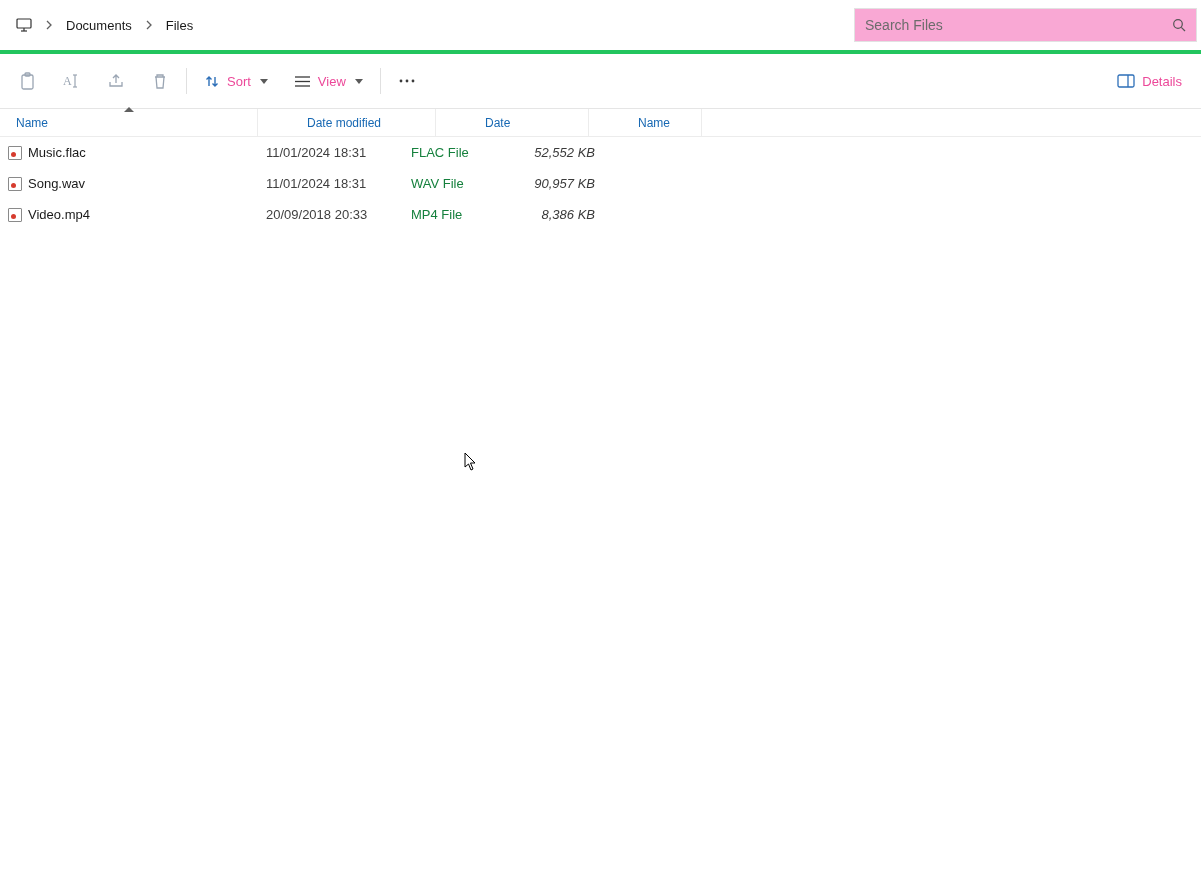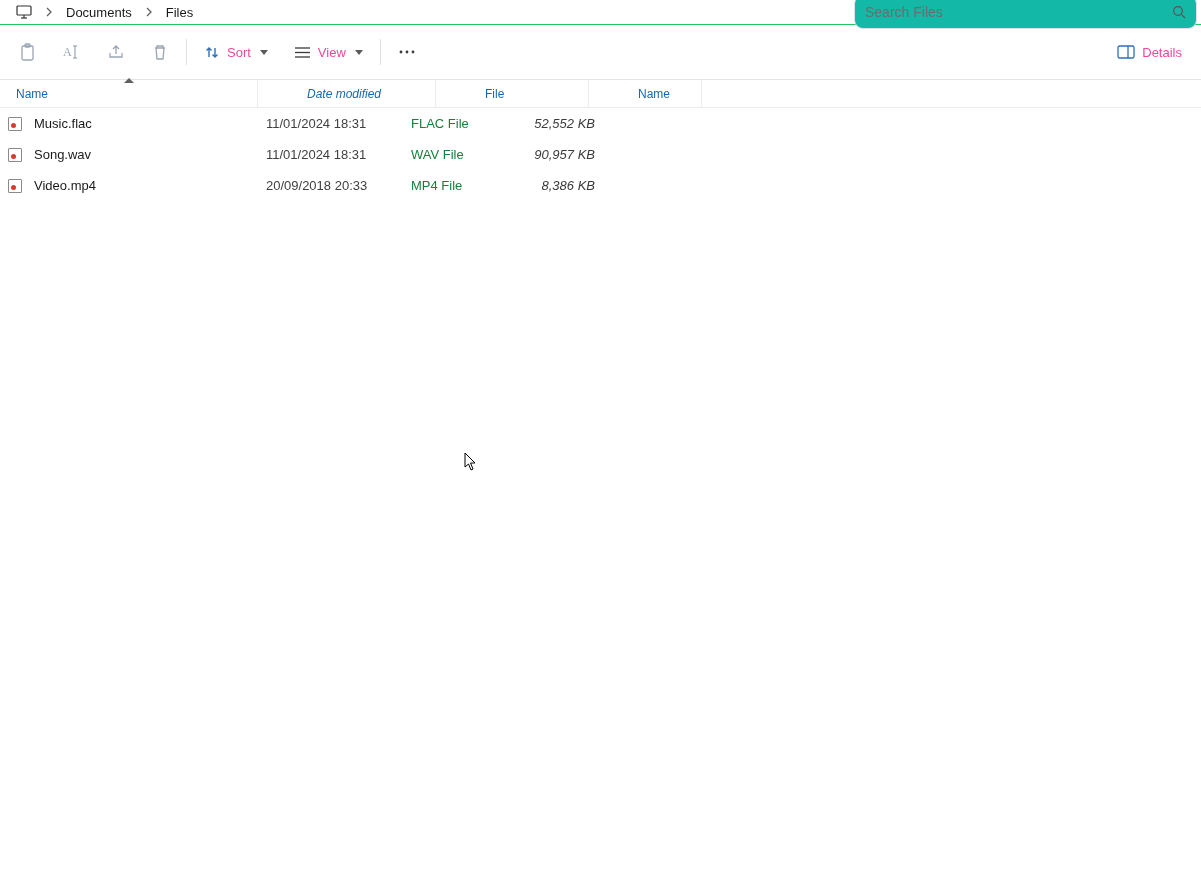--- a/index.html
+++ b/index.html
@@ -11,22 +11,22 @@
     width: 1201px;
     height: 882px;
     overflow: hidden;
     user-select: none;
   }
 
   
   .address-row {
     display: flex;
     align-items: center;
-    height: 25px;
-    border-bottom: 1px solid #22c55e;
+    height: 54px;
+    border-bottom: 4px solid #22c55e;
   }
   .breadcrumb {
     display: flex;
     align-items: center;
     flex-grow: 1;
     height: 100%;
     padding-left: 10px;
     gap: 5px;
   }
   .crumb-segment {
@@ -35,23 +35,23 @@
     padding: 4px 6px;
     border-radius: 4px;
     gap: 4px;
     color: #1a1a1a;
   }
   .crumb-chevron { color: #606060; display:flex; align-items:center; padding: 0 2px;}
   .search-box {
     width: 343px;
     height: 34px;
     margin: 0 4px 0 8px;
-    background: #14b8a6;
+    background: #f9a8d4;
     border: 1px solid #e2e2e2;
-    border-radius: 9px;
+    border-radius: 0;
     display: flex;
     align-items: center;
     padding: 0 10px;
   }
   .search-box input {
     flex-grow: 1;
     border: none;
     outline: none;
     background: transparent;
     font-size: 14px;
@@ -107,21 +107,21 @@
   }
   .col {
     height:100%;
     display:flex;
     align-items:center;
     padding-left:16px;
     border-right:1px solid #ececec;
     position: relative;
   }
   .col-name { width:258px; }
-  .col-date { width:145px;font-style:italic; }
+  .col-date { width:145px; }
   .col-type { width:120px; }
   .col-size { width:80px; justify-content:flex-start; }
   .sort-caret {
     position:absolute;
     top:-2px;
     left:50%;
     transform:translateX(-50%);
     width:0;height:0;
     border-left:5px solid transparent;
     border-right:5px solid transparent;
@@ -129,21 +129,21 @@
   }
 
   
   .file-row {
     display:flex;
     height:31px;
     align-items:center;
     font-size:13px;
   }
   .cell { display:flex; align-items:center; }
-  .cell-name { width:258px; padding-left:8px; gap:12px; color:#1a1a1a;}
+  .cell-name { width:258px; padding-left:8px; gap:6px; color:#1a1a1a;}
   .cell-date { width:145px; padding-left:8px; color:#404040;}
   .cell-type { width:120px; padding-left:8px; color:#15803d;}
   .cell-size { width:80px; justify-content:flex-end; padding-right:8px; color:#3a3a3a;font-style:italic;}
 
   .media-icon {
     width:14px; height:14px;
     background:#ffffff;
     border:1px solid #8a8a8a;
     border-radius:1px;
     position:relative;
@@ -282,21 +282,21 @@
 
 <div class="col-headers">
   <div class="col col-name">
     <span class="sort-caret"></span>
     <span>Name</span>
   </div>
   <div class="col col-date">
     <span>Date modified</span>
   </div>
   <div class="col col-type">
-    <span>File</span>
+    <span>Date</span>
   </div>
   <div class="col col-size">
     <span>Name</span>
   </div>
 </div>
 
 <div id="file-list">
     <div class="file-row">
       <div class="cell cell-name">
         <span class="media-icon"></span>

